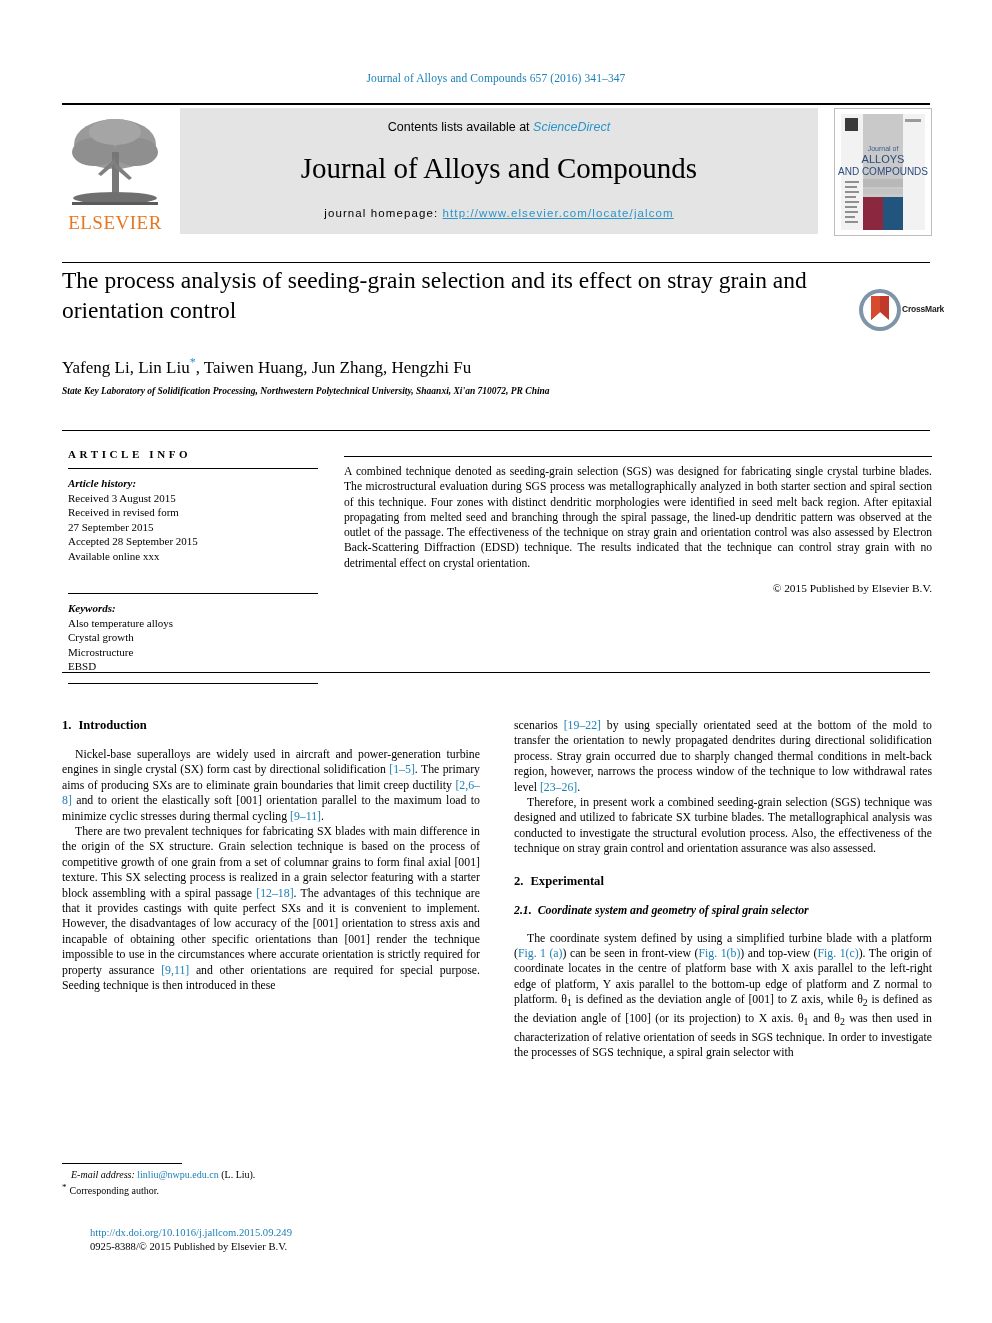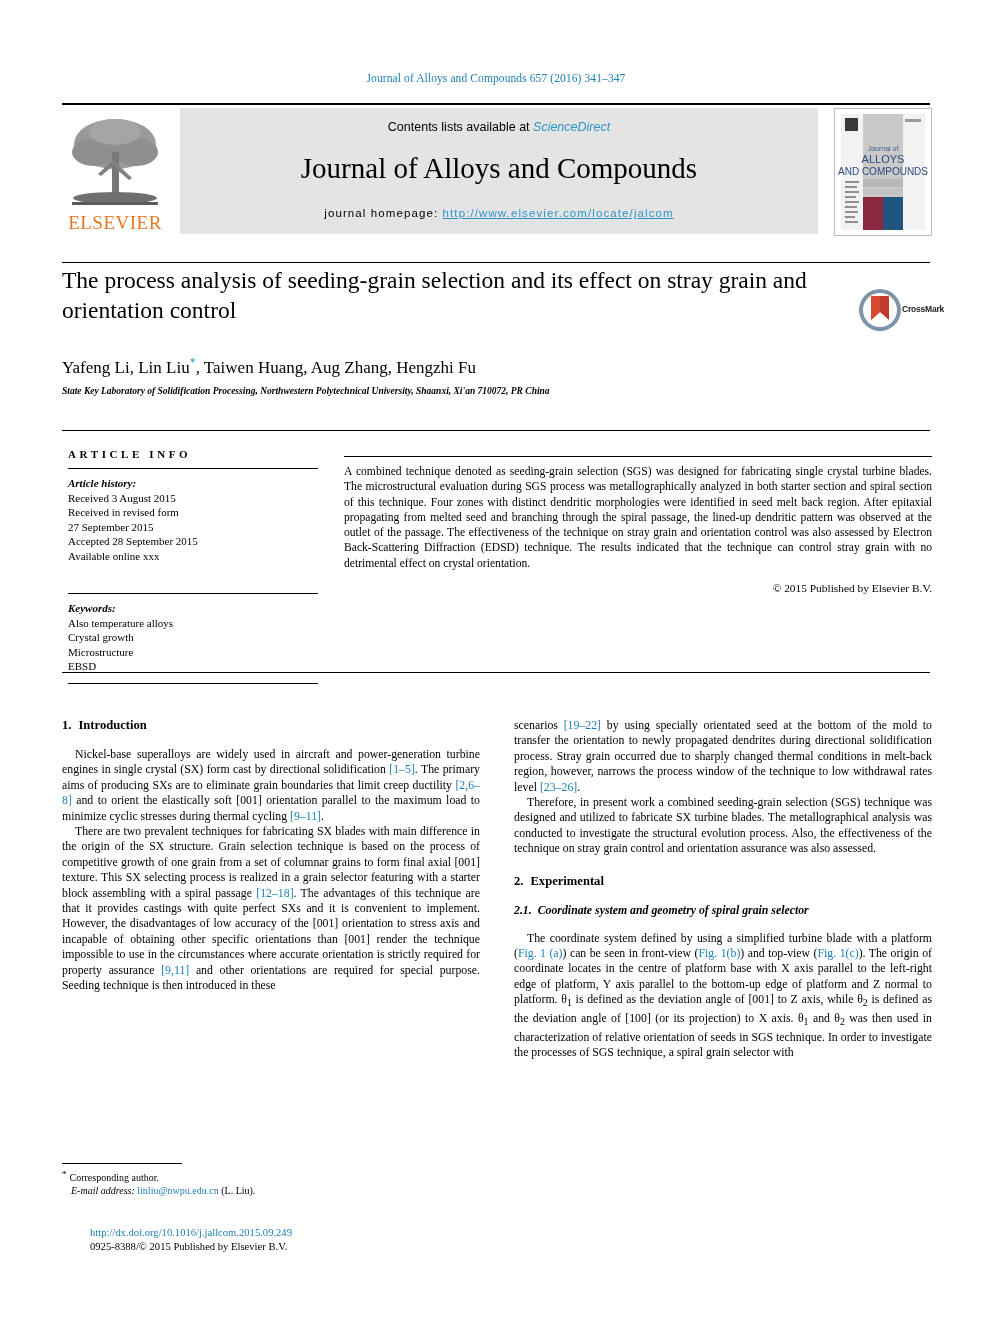--- a/index.html
+++ b/index.html
@@ -381,21 +381,21 @@
     <svg class="cm-badge" viewBox="0 0 44 44" aria-hidden="true">
       <circle cx="22" cy="22" r="21" fill="#7f94a8"></circle>
       <circle cx="22" cy="22" r="17" fill="#ffffff"></circle>
       <path d="M13 8 L31 8 L31 32 L22 24 L13 32 Z" fill="#c0392b"></path>
       <path d="M13 8 L22 8 L22 24 L13 32 Z" fill="#d64a2f"></path>
     </svg>
     <div class="cm-label">CrossMark</div>
   </div>
 
   <div class="authors">
-    <span>Yafeng Li, Lin Liu</span><span class="star">*</span><span>, Taiwen Huang, Aug Zhang, Hengzhi Fu</span>
+    <span>Yafeng Li, Lin Liu</span><span class="star">*</span><span>, Taiwen Huang, Jun Zhang, Hengzhi Fu</span>
   </div>
 
   <div class="affiliation">State Key Laboratory of Solidification Processing, Northwestern Polytechnical University, Shaanxi, Xi'an 710072, PR China</div>
 
   <div class="rule-block-top"></div>
 
   <div class="info-col">
     <div class="sec-head">ARTICLE INFO</div>
     <div class="hr-sec"></div>
     <div class="info-text">
@@ -457,27 +457,27 @@
       <span class="num">2.1.</span><span>Coordinate system and geometry of spiral grain selector</span>
     </h3>
 
     <p class="body-p">
       <span>The coordinate system defined by using a simplified turbine blade with a platform (</span><span class="ref">Fig. 1 (a)</span><span>) can be seen in front-view (</span><span class="ref">Fig. 1(b)</span><span>) and top-view (</span><span class="ref">Fig. 1(c)</span><span>). The origin of coordinate locates in the centre of platform base with X axis parallel to the left-right edge of platform, Y axis parallel to the bottom-up edge of platform and Z normal to platform. θ</span><sub>1</sub><span> is defined as the deviation angle of [001] to Z axis, while θ</span><sub>2</sub><span> is defined as the deviation angle of [100] (or its projection) to X axis. θ</span><sub>1</sub><span> and θ</span><sub>2</sub><span> was then used in characterization of relative orientation of seeds in SGS technique. In order to investigate the processes of SGS technique, a spiral grain selector with</span>
     </p>
   </div>
 
   <div class="footnote">
     <div class="fn-rule"></div>
-    <div class="fn-text">
-      <span class="fn-star">*</span><span>Corresponding author.</span>
-    </div>
     <div class="fn-text" style="padding-left:9px;">
       <span class="ital">E-mail address:</span>
       <span class="ref">linliu@nwpu.edu.cn</span><span> (L. Liu).</span>
     </div>
+    <div class="fn-text">
+      <span class="fn-star">*</span><span>Corresponding author.</span>
+    </div>
   </div>
 
   <div class="doi-block">
     <div class="doi-link">http://dx.doi.org/10.1016/j.jallcom.2015.09.249</div>
     <div>0925-8388/© 2015 Published by Elsevier B.V.</div>
   </div>
 
 </div>
 
 </body></html>

